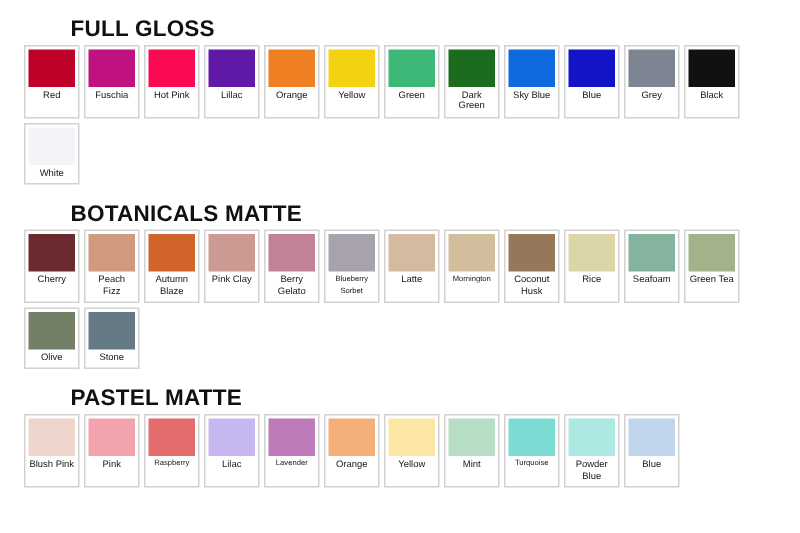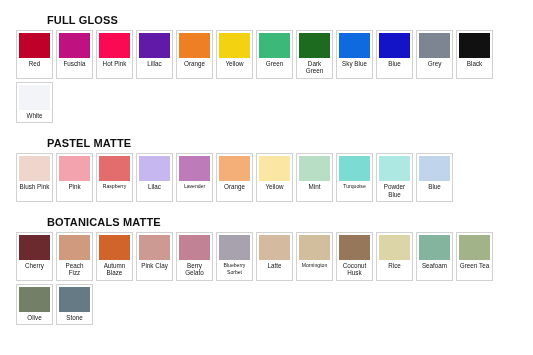--- a/index.html
+++ b/index.html
@@ -20,21 +20,21 @@
     position: relative;
     width: 533px;
     height: 355px;
     box-sizing: border-box;
     padding: 14px 14px 0 16px;
   }
   .section {
     margin: 0;
   }
   .section-title {
-    font-size: 11px;
+    font-size: 15px;
     font-weight: bold;
     letter-spacing: 0.15px;
     color: #111111;
     margin: 0 0 4px 0;
     line-height: 12px;
     padding-left: 31px;
   }
   .swatch-grid {
     display: flex;
     flex-wrap: wrap;
@@ -131,123 +131,123 @@
             <div class="swatch-color" style="background-color: rgb(17, 17, 17);"></div>
             <div class="swatch-label">Black</div>
           </div>
           <div class="swatch-card" style="border-color: rgb(210, 210, 210);">
             <div class="swatch-color" style="background-color: rgb(243, 244, 248);"></div>
             <div class="swatch-label">White</div>
           </div>
         </div>
       </div>
       <div class="section">
-        <div class="section-title">PASTEL MATTE</div>
+        <div class="section-title">BOTANICALS MATTE</div>
         <div class="swatch-grid">
           <div class="swatch-card" style="border-color: rgb(210, 210, 210);">
-            <div class="swatch-color" style="background-color: rgb(239, 214, 204);"></div>
-            <div class="swatch-label">Blush Pink</div>
-          </div>
-          <div class="swatch-card" style="border-color: rgb(210, 210, 210);">
-            <div class="swatch-color" style="background-color: rgb(243, 163, 173);"></div>
-            <div class="swatch-label">Pink</div>
-          </div>
-          <div class="swatch-card" style="border-color: rgb(210, 210, 210);">
-            <div class="swatch-color" style="background-color: rgb(227, 108, 108);"></div>
-            <div class="swatch-label tiny">Raspberry</div>
-          </div>
-          <div class="swatch-card" style="border-color: rgb(210, 210, 210);">
-            <div class="swatch-color" style="background-color: rgb(198, 184, 238);"></div>
-            <div class="swatch-label">Lilac</div>
-          </div>
-          <div class="swatch-card" style="border-color: rgb(210, 210, 210);">
-            <div class="swatch-color" style="background-color: rgb(190, 123, 185);"></div>
-            <div class="swatch-label tiny">Lavender</div>
-          </div>
-          <div class="swatch-card" style="border-color: rgb(210, 210, 210);">
-            <div class="swatch-color" style="background-color: rgb(244, 174, 120);"></div>
-            <div class="swatch-label">Orange</div>
-          </div>
-          <div class="swatch-card" style="border-color: rgb(210, 210, 210);">
-            <div class="swatch-color" style="background-color: rgb(252, 230, 164);"></div>
-            <div class="swatch-label">Yellow</div>
-          </div>
-          <div class="swatch-card" style="border-color: rgb(210, 210, 210);">
-            <div class="swatch-color" style="background-color: rgb(184, 222, 198);"></div>
-            <div class="swatch-label">Mint</div>
-          </div>
-          <div class="swatch-card" style="border-color: rgb(210, 210, 210);">
-            <div class="swatch-color" style="background-color: rgb(124, 220, 212);"></div>
-            <div class="swatch-label tiny">Turquoise</div>
-          </div>
-          <div class="swatch-card" style="border-color: rgb(210, 210, 210);">
-            <div class="swatch-color" style="background-color: rgb(174, 232, 226);"></div>
-            <div class="swatch-label">Powder Blue</div>
-          </div>
-          <div class="swatch-card" style="border-color: rgb(210, 210, 210);">
-            <div class="swatch-color" style="background-color: rgb(192, 212, 236);"></div>
-            <div class="swatch-label">Blue</div>
+            <div class="swatch-color" style="background-color: rgb(107, 42, 46);"></div>
+            <div class="swatch-label">Cherry</div>
+          </div>
+          <div class="swatch-card" style="border-color: rgb(210, 210, 210);">
+            <div class="swatch-color" style="background-color: rgb(208, 154, 126);"></div>
+            <div class="swatch-label">Peach Fizz</div>
+          </div>
+          <div class="swatch-card" style="border-color: rgb(210, 210, 210);">
+            <div class="swatch-color" style="background-color: rgb(209, 100, 42);"></div>
+            <div class="swatch-label">Autumn Blaze</div>
+          </div>
+          <div class="swatch-card" style="border-color: rgb(210, 210, 210);">
+            <div class="swatch-color" style="background-color: rgb(204, 154, 146);"></div>
+            <div class="swatch-label">Pink Clay</div>
+          </div>
+          <div class="swatch-card" style="border-color: rgb(210, 210, 210);">
+            <div class="swatch-color" style="background-color: rgb(192, 130, 148);"></div>
+            <div class="swatch-label">Berry Gelato</div>
+          </div>
+          <div class="swatch-card" style="border-color: rgb(210, 210, 210);">
+            <div class="swatch-color" style="background-color: rgb(168, 162, 174);"></div>
+            <div class="swatch-label tiny">Blueberry Sorbet</div>
+          </div>
+          <div class="swatch-card" style="border-color: rgb(210, 210, 210);">
+            <div class="swatch-color" style="background-color: rgb(212, 186, 158);"></div>
+            <div class="swatch-label">Latte</div>
+          </div>
+          <div class="swatch-card" style="border-color: rgb(210, 210, 210);">
+            <div class="swatch-color" style="background-color: rgb(210, 190, 156);"></div>
+            <div class="swatch-label tiny">Mornington</div>
+          </div>
+          <div class="swatch-card" style="border-color: rgb(210, 210, 210);">
+            <div class="swatch-color" style="background-color: rgb(151, 119, 90);"></div>
+            <div class="swatch-label">Coconut Husk</div>
+          </div>
+          <div class="swatch-card" style="border-color: rgb(210, 210, 210);">
+            <div class="swatch-color" style="background-color: rgb(219, 213, 168);"></div>
+            <div class="swatch-label">Rice</div>
+          </div>
+          <div class="swatch-card" style="border-color: rgb(210, 210, 210);">
+            <div class="swatch-color" style="background-color: rgb(133, 180, 158);"></div>
+            <div class="swatch-label">Seafoam</div>
+          </div>
+          <div class="swatch-card" style="border-color: rgb(210, 210, 210);">
+            <div class="swatch-color" style="background-color: rgb(163, 179, 137);"></div>
+            <div class="swatch-label">Green Tea</div>
+          </div>
+          <div class="swatch-card" style="border-color: rgb(210, 210, 210);">
+            <div class="swatch-color" style="background-color: rgb(116, 127, 104);"></div>
+            <div class="swatch-label">Olive</div>
+          </div>
+          <div class="swatch-card" style="border-color: rgb(210, 210, 210);">
+            <div class="swatch-color" style="background-color: rgb(101, 122, 133);"></div>
+            <div class="swatch-label">Stone</div>
           </div>
         </div>
       </div>
       <div class="section">
-        <div class="section-title">BOTANICALS MATTE</div>
+        <div class="section-title">PASTEL MATTE</div>
         <div class="swatch-grid">
           <div class="swatch-card" style="border-color: rgb(210, 210, 210);">
-            <div class="swatch-color" style="background-color: rgb(107, 42, 46);"></div>
-            <div class="swatch-label">Cherry</div>
-          </div>
-          <div class="swatch-card" style="border-color: rgb(210, 210, 210);">
-            <div class="swatch-color" style="background-color: rgb(208, 154, 126);"></div>
-            <div class="swatch-label">Peach Fizz</div>
-          </div>
-          <div class="swatch-card" style="border-color: rgb(210, 210, 210);">
-            <div class="swatch-color" style="background-color: rgb(209, 100, 42);"></div>
-            <div class="swatch-label">Autumn Blaze</div>
-          </div>
-          <div class="swatch-card" style="border-color: rgb(210, 210, 210);">
-            <div class="swatch-color" style="background-color: rgb(204, 154, 146);"></div>
-            <div class="swatch-label">Pink Clay</div>
-          </div>
-          <div class="swatch-card" style="border-color: rgb(210, 210, 210);">
-            <div class="swatch-color" style="background-color: rgb(192, 130, 148);"></div>
-            <div class="swatch-label">Berry Gelato</div>
-          </div>
-          <div class="swatch-card" style="border-color: rgb(210, 210, 210);">
-            <div class="swatch-color" style="background-color: rgb(168, 162, 174);"></div>
-            <div class="swatch-label tiny">Blueberry Sorbet</div>
-          </div>
-          <div class="swatch-card" style="border-color: rgb(210, 210, 210);">
-            <div class="swatch-color" style="background-color: rgb(212, 186, 158);"></div>
-            <div class="swatch-label">Latte</div>
-          </div>
-          <div class="swatch-card" style="border-color: rgb(210, 210, 210);">
-            <div class="swatch-color" style="background-color: rgb(210, 190, 156);"></div>
-            <div class="swatch-label tiny">Mornington</div>
-          </div>
-          <div class="swatch-card" style="border-color: rgb(210, 210, 210);">
-            <div class="swatch-color" style="background-color: rgb(151, 119, 90);"></div>
-            <div class="swatch-label">Coconut Husk</div>
-          </div>
-          <div class="swatch-card" style="border-color: rgb(210, 210, 210);">
-            <div class="swatch-color" style="background-color: rgb(219, 213, 168);"></div>
-            <div class="swatch-label">Rice</div>
-          </div>
-          <div class="swatch-card" style="border-color: rgb(210, 210, 210);">
-            <div class="swatch-color" style="background-color: rgb(133, 180, 158);"></div>
-            <div class="swatch-label">Seafoam</div>
-          </div>
-          <div class="swatch-card" style="border-color: rgb(210, 210, 210);">
-            <div class="swatch-color" style="background-color: rgb(163, 179, 137);"></div>
-            <div class="swatch-label">Green Tea</div>
-          </div>
-          <div class="swatch-card" style="border-color: rgb(210, 210, 210);">
-            <div class="swatch-color" style="background-color: rgb(116, 127, 104);"></div>
-            <div class="swatch-label">Olive</div>
-          </div>
-          <div class="swatch-card" style="border-color: rgb(210, 210, 210);">
-            <div class="swatch-color" style="background-color: rgb(101, 122, 133);"></div>
-            <div class="swatch-label">Stone</div>
+            <div class="swatch-color" style="background-color: rgb(239, 214, 204);"></div>
+            <div class="swatch-label">Blush Pink</div>
+          </div>
+          <div class="swatch-card" style="border-color: rgb(210, 210, 210);">
+            <div class="swatch-color" style="background-color: rgb(243, 163, 173);"></div>
+            <div class="swatch-label">Pink</div>
+          </div>
+          <div class="swatch-card" style="border-color: rgb(210, 210, 210);">
+            <div class="swatch-color" style="background-color: rgb(227, 108, 108);"></div>
+            <div class="swatch-label tiny">Raspberry</div>
+          </div>
+          <div class="swatch-card" style="border-color: rgb(210, 210, 210);">
+            <div class="swatch-color" style="background-color: rgb(198, 184, 238);"></div>
+            <div class="swatch-label">Lilac</div>
+          </div>
+          <div class="swatch-card" style="border-color: rgb(210, 210, 210);">
+            <div class="swatch-color" style="background-color: rgb(190, 123, 185);"></div>
+            <div class="swatch-label tiny">Lavender</div>
+          </div>
+          <div class="swatch-card" style="border-color: rgb(210, 210, 210);">
+            <div class="swatch-color" style="background-color: rgb(244, 174, 120);"></div>
+            <div class="swatch-label">Orange</div>
+          </div>
+          <div class="swatch-card" style="border-color: rgb(210, 210, 210);">
+            <div class="swatch-color" style="background-color: rgb(252, 230, 164);"></div>
+            <div class="swatch-label">Yellow</div>
+          </div>
+          <div class="swatch-card" style="border-color: rgb(210, 210, 210);">
+            <div class="swatch-color" style="background-color: rgb(184, 222, 198);"></div>
+            <div class="swatch-label">Mint</div>
+          </div>
+          <div class="swatch-card" style="border-color: rgb(210, 210, 210);">
+            <div class="swatch-color" style="background-color: rgb(124, 220, 212);"></div>
+            <div class="swatch-label tiny">Turquoise</div>
+          </div>
+          <div class="swatch-card" style="border-color: rgb(210, 210, 210);">
+            <div class="swatch-color" style="background-color: rgb(174, 232, 226);"></div>
+            <div class="swatch-label">Powder Blue</div>
+          </div>
+          <div class="swatch-card" style="border-color: rgb(210, 210, 210);">
+            <div class="swatch-color" style="background-color: rgb(192, 212, 236);"></div>
+            <div class="swatch-label">Blue</div>
           </div>
         </div>
       </div>
     </div>
 </div>
 
 </body></html>

